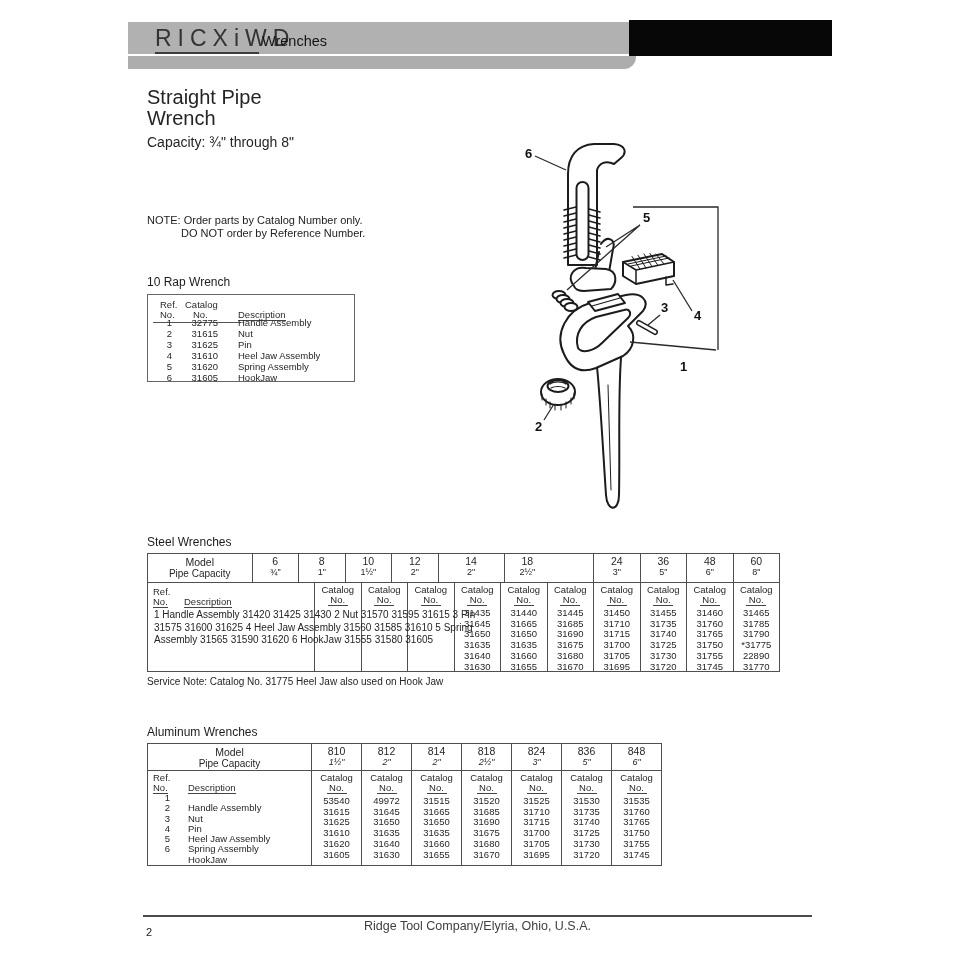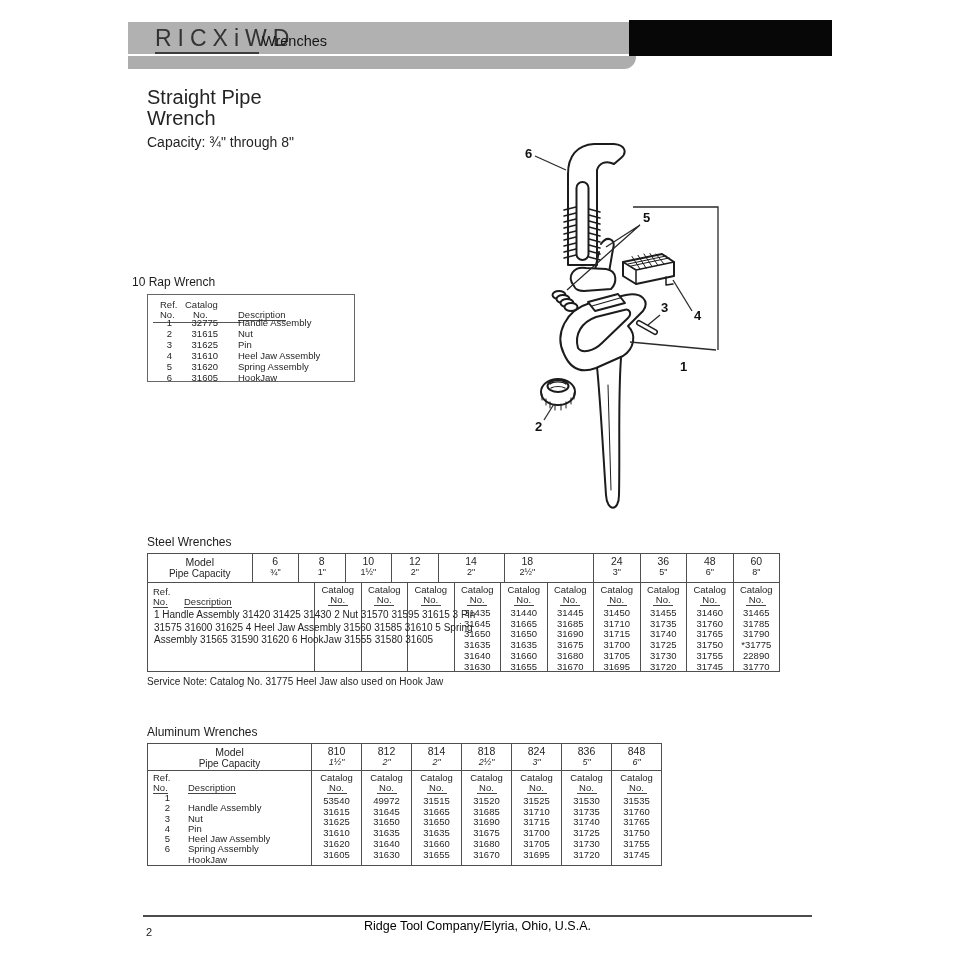--- a/index.html
+++ b/index.html
@@ -54,21 +54,21 @@
   .bl-h{position:absolute;font-size:9.5px;line-height:10px;color:#2a2a2a;}
   .overflow-text{position:absolute;left:6px;top:26px;width:390px;z-index:3;
                  font-size:10px;line-height:12.5px;white-space:nowrap;color:#242424;}
   .al-refs{position:absolute;left:8px;top:22px;width:14px;text-align:right;
            font-size:9.5px;line-height:10.3px;}
   .al-descs{position:absolute;left:40px;top:22px;font-size:9.5px;line-height:10.3px;white-space:nowrap;}
   .service-note{left:147px;top:676px;font-size:10px;color:#242424;}
 
   
   .foot-line{left:143px;top:915px;width:669px;height:2px;background:#4c4c4c;}
-  .foot-company{left:143px;top:919px;width:669px;text-align:center;font-size:12.5px;color:#000000;}
+  .foot-company{left:143px;top:919px;width:669px;text-align:center;font-size:12.5px;color:#404040;}
   .foot-page{left:146px;top:926px;font-size:11px;color:#222;}
 
   
   .diagram{left:480px;top:130px;width:330px;height:400px;}
   svg text{font-family:"Liberation Sans",sans-serif;font-size:13px;font-weight:700;fill:#111;}
 </style>
 </head>
 <body>
 
 <div class="page">
@@ -79,22 +79,26 @@
   <div class="abs logo">RICXiWD</div>
   <div class="abs logo-underline"></div>
   <div class="abs section-label">Wrenches</div>
 
   <div class="abs title">
     <div>Straight Pipe</div>
     <div>Wrench</div>
     <div class="cap">Capacity: ¾" through 8"</div>
   </div>
 
-
-  <div class="abs sec-label" style="left:132px;top:275px;">10 Rap Wrench</div>
+  <div class="abs note">
+    <div>NOTE: Order parts by Catalog Number only.</div>
+    <div class="l2">DO NOT order by Reference Number.</div>
+  </div>
+
+  <div class="abs sec-label" style="left:147px;top:275px;">10 Rap Wrench</div>
   <div class="abs rap-box">
     <div class="h" style="left:12px;top:5px;">Ref.</div>
     <div class="h" style="left:12px;top:15px;">No.</div>
     <div class="h" style="left:37px;top:5px;">Catalog</div>
     <div class="h" style="left:45px;top:15px;">No.</div>
     <div class="h u" style="left:90px;top:15px;">Description</div>
     <div class="rap-hline"></div>
     <div class="rap-rows" id="rap-rows">
         <div class="rap-row">
           <span class="rap-ref">1</span>

